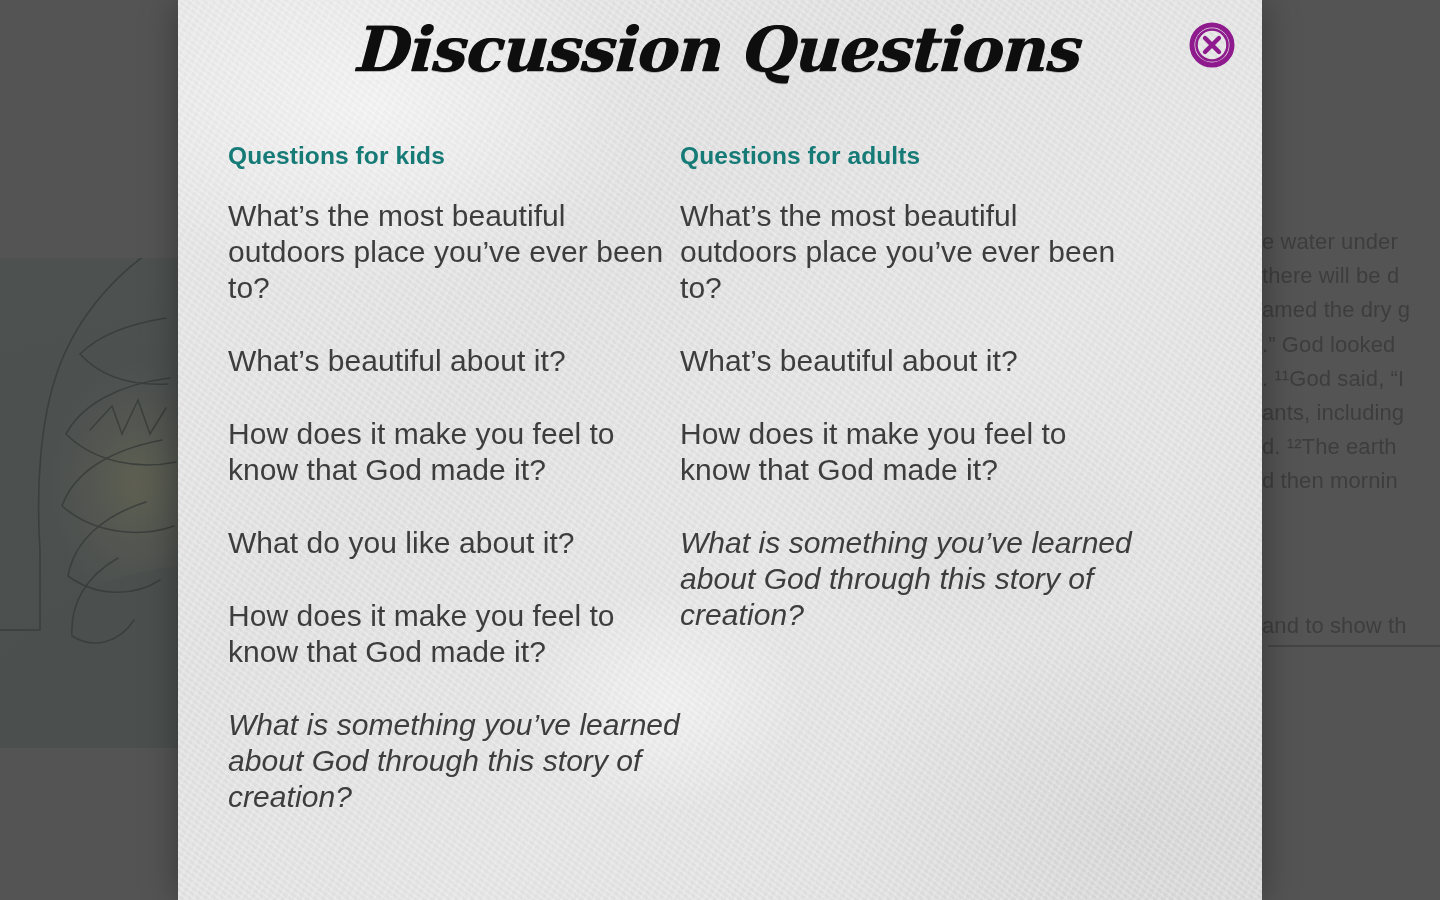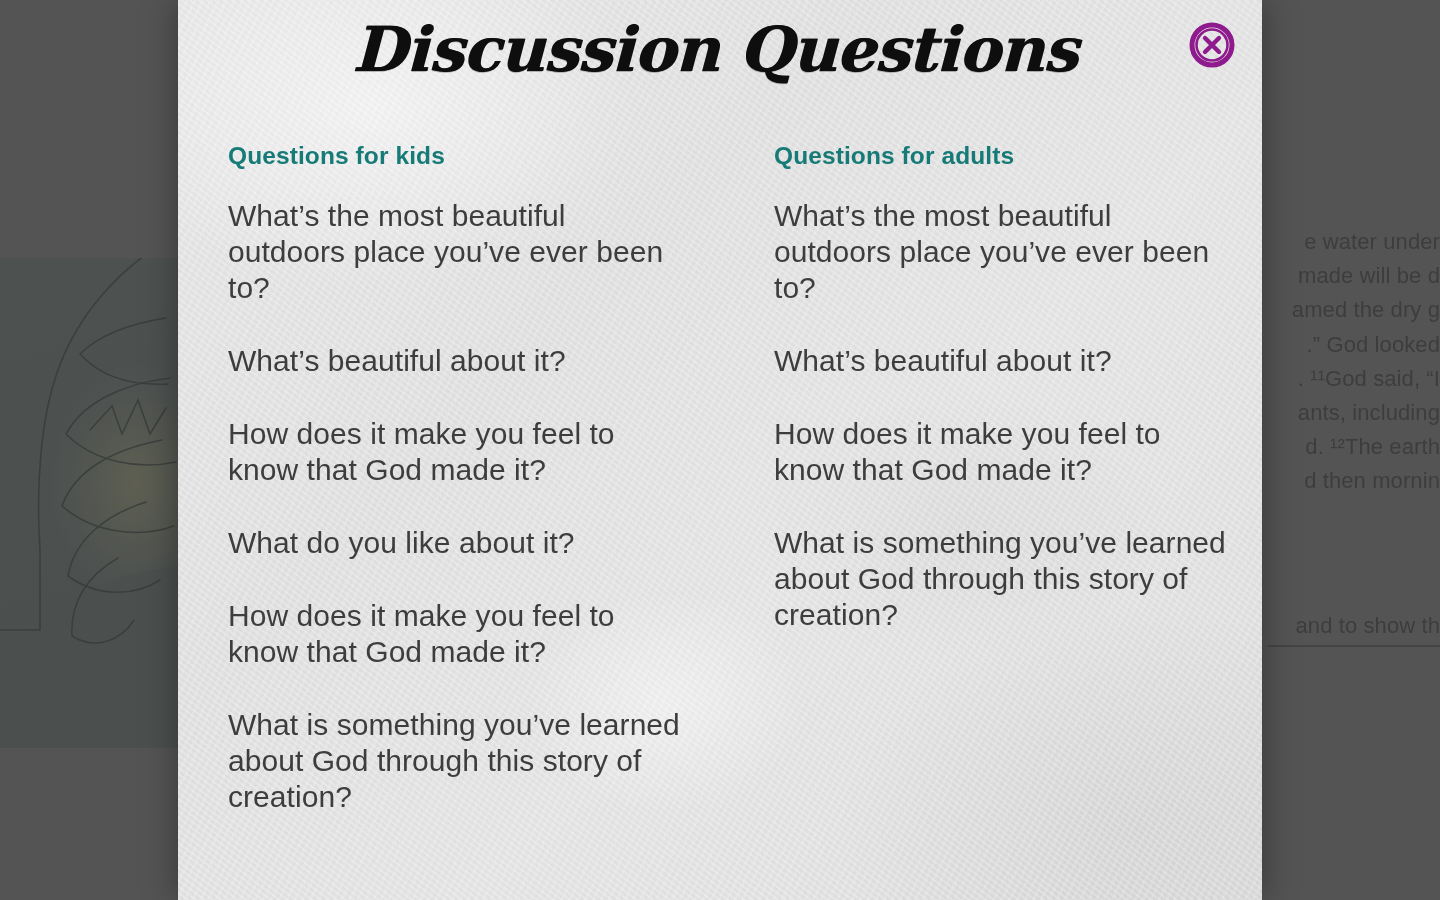--- a/index.html
+++ b/index.html
@@ -58,21 +58,20 @@
     top: 0;
     width: 178px;
     height: 900px;
     padding-top: 225px;
     color: #3b3b3b;
     font-size: 22px;
     line-height: 34.2px;
     letter-spacing: 0.1px;
     white-space: nowrap;
     overflow: hidden;
-    text-align: right;
   }
   #bg-text-column .bg-line { height: 34.2px; }
   #bg-text-column .bg-gap { height: 110px; }
 
   #bg-rule {
     position: absolute;
     left: 1268px;
     top: 645px;
     width: 180px;
     height: 2px;
@@ -145,41 +144,40 @@
     background: transparent;
     cursor: pointer;
     padding: 0;
     line-height: 0;
   }
 
   
   #columns {
     display: flex;
     padding: 57px 46px 0 50px;
-    gap: 94px;
   }
   .question-column { width: 452px; flex: 0 0 452px; }
 
   .column-heading {
     color: #167b77;
     font-weight: 700;
     font-size: 24.5px;
     line-height: 1.2;
     margin-bottom: 27px;
     letter-spacing: 0.1px;
   }
 
   .question-item {
     color: #3d3d3d;
     font-size: 30px;
     line-height: 36px;
     margin-bottom: 37px;
     letter-spacing: 0.05px;
   }
-  .question-item:last-child { margin-bottom: 0; }
+  .question-item:last-child { margin-bottom: 0; font-style: italic; }
 </style>
 </head>
 <body>
 
 <div id="background-page">
 
   <div id="bg-illustration">
     <div class="hill"></div>
     <svg width="215" height="490" viewBox="0 0 215 490">
       <g fill="none" stroke="#2f3a36" stroke-width="1.6" stroke-linecap="round" opacity="0.85">
@@ -189,21 +187,21 @@
         <path d="M192 182 C 140 192, 104 214, 92 248 C 124 276, 170 280, 204 268"></path>
         <path d="M176 244 C 132 258, 104 284, 98 318 C 128 340, 166 338, 190 322"></path>
         <path d="M148 300 C 116 318, 100 346, 102 378 C 124 392, 150 384, 164 362"></path>
         <path d="M120 172 L 142 148 L 152 176 L 168 142 L 180 176 L 196 150"></path>
       </g>
     </svg>
   </div>
 
   <div id="bg-text-column">
     <div class="bg-line">e water under</div>
-    <div class="bg-line">made will be d</div>
+    <div class="bg-line">there will be d</div>
     <div class="bg-line">amed the dry g</div>
     <div class="bg-line">.” God looked</div>
     <div class="bg-line">. ¹¹God said, “I</div>
     <div class="bg-line">ants, including</div>
     <div class="bg-line">d. ¹²The earth</div>
     <div class="bg-line">d then mornin</div>
     <div class="bg-gap"></div>
     <div class="bg-line">and to show th</div>
   </div>
 

